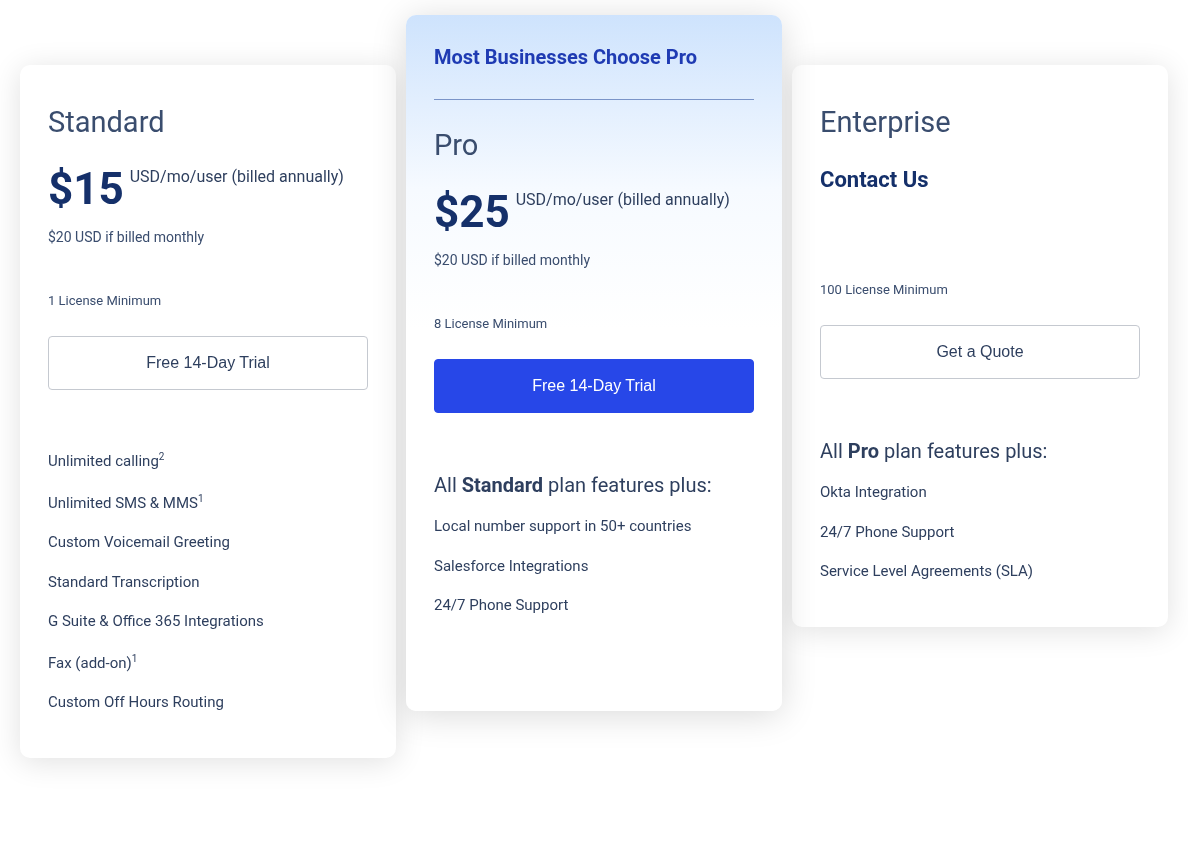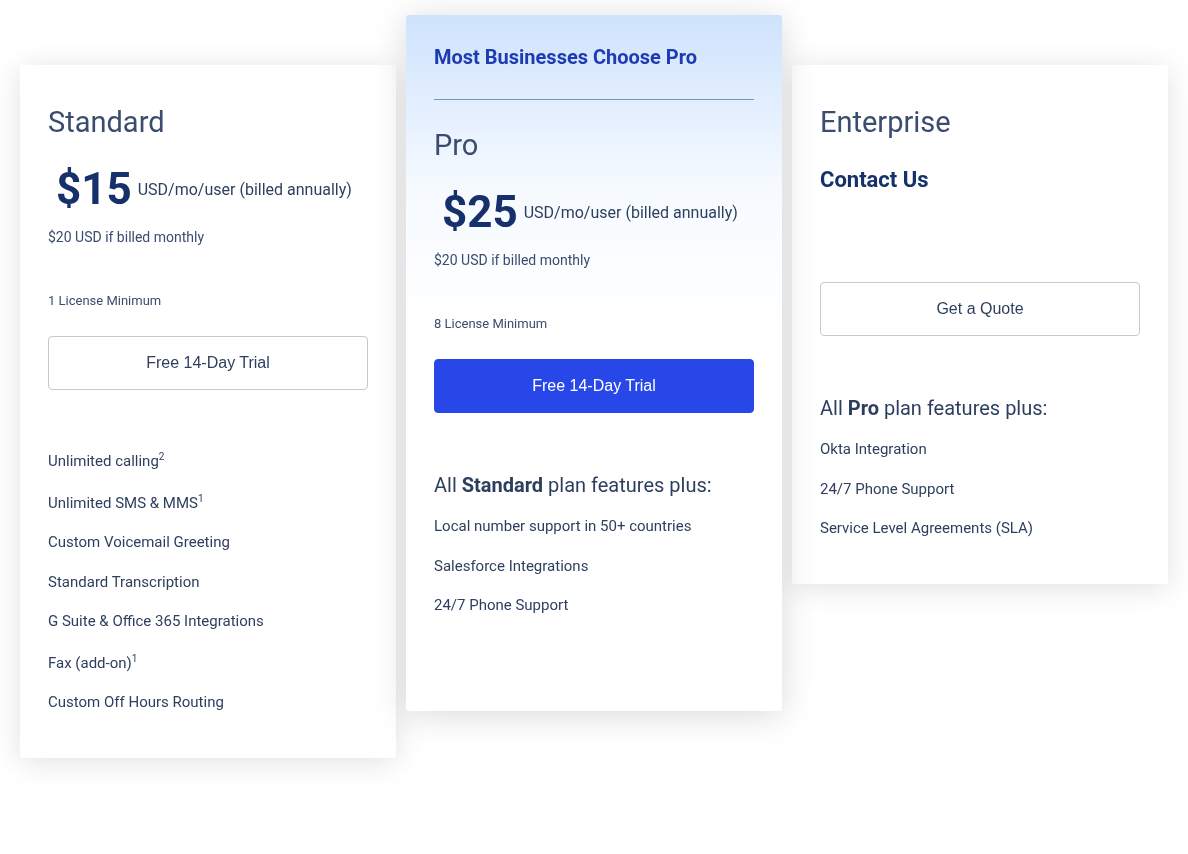--- a/index.html
+++ b/index.html
@@ -17,21 +17,21 @@
     }
     .pricing-container {
       display: flex;
       gap: 0;
       width: 1160px;
       align-items: flex-start;
       padding-top: 50px;
     }
     .pricing-card {
       background: #ffffff;
-      border-radius: 3px;
+      border-radius: 10px;
       box-shadow: 0 4px 30px rgba(0,0,0,0.12);
       padding: 40px 28px 45px;
       flex: 1;
       margin: 0 5px;
     }
     .pricing-card.featured {
       margin-top: -50px;
       padding-top: 30px;
       padding-bottom: 95px;
       background: linear-gradient(180deg, #cee3fd 0%, #f6faff 25%, #ffffff 45%);
@@ -48,23 +48,22 @@
       margin-bottom: 28px;
     }
     .plan-name {
       color: #3a4d6e;
       font-size: 29px;
       font-weight: 400;
       margin-bottom: 28px;
     }
     .price-row {
       display: flex;
-      align-items: center;
+      align-items: flex-start;
       margin-bottom: 18px;
-      margin-left: 8px;
     }
     .price {
       color: #15306a;
       font-size: 44px;
       font-weight: 700;
       margin-right: 6px;
       line-height: 1;
     }
     .price-unit {
       color: #2e3f5e;
@@ -176,20 +175,21 @@
         <li>Local number support in 50+ countries</li>
         <li>Salesforce Integrations</li>
         <li>24/7 Phone Support</li>
       </ul>
   </div>
 
   <div class="pricing-card">
     <h2 class="plan-name">Enterprise</h2>
     <div class="contact-us">Contact Us</div>
     <div class="contact-spacer"></div>
+    <div class="license-min">100 License Minimum</div>
     <button class="cta-button cta-outline">Get a Quote</button>
     <div class="features-intro">
       <span>All </span><b>Pro</b><span> plan features plus:</span>
     </div>
     <ul class="features-list">
         <li>Okta Integration</li>
         <li>24/7 Phone Support</li>
         <li>Service Level Agreements (SLA)</li>
       </ul>
   </div>

